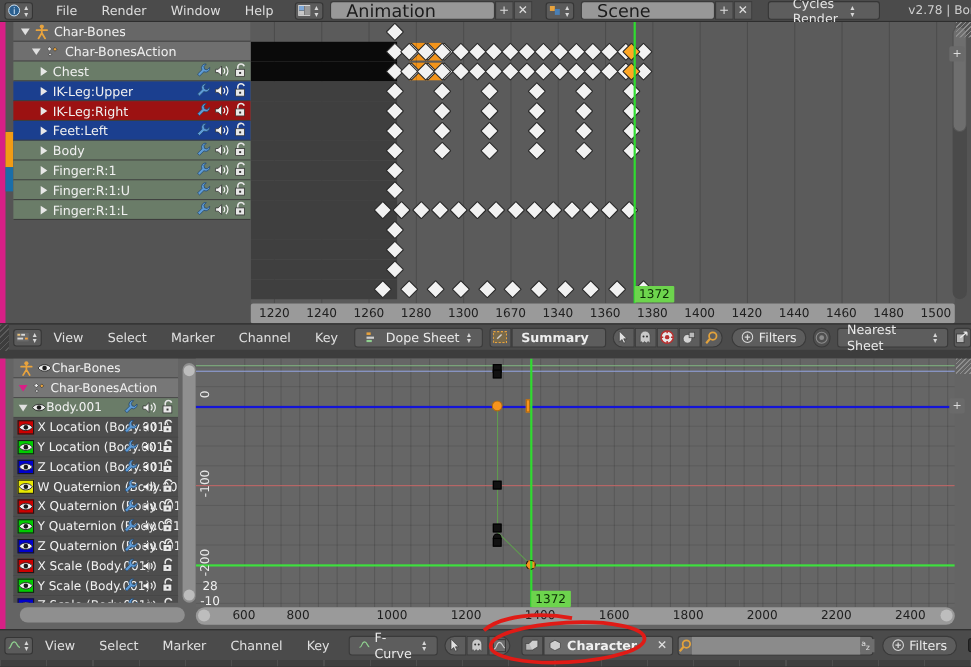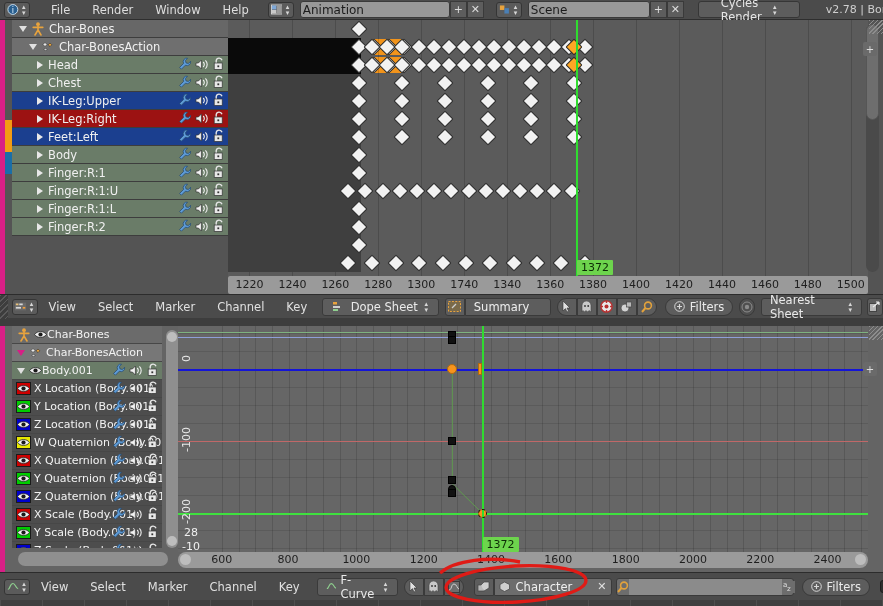--- a/index.html
+++ b/index.html
@@ -27,21 +27,21 @@
     border:1px solid #353535; display:flex; align-items:center; justify-content:center;
     gap:2px; padding:0 2px; margin-left:4px;
   }
   .spin{ display:inline-block; width:7px; text-align:center; line-height:6px;
          font-size:7px; color:#d8d8d8; }
   .spin b{ display:block; height:6px; }
   .menu{ display:flex; align-items:center; gap:0; margin-left:10px; }
   .menu span{ padding:0 11px; font-size:11.5px; color:#dedede; }
   .field{
     height:17px; background:#989898; color:#1b1b1b; border-radius:3px;
-    display:flex; align-items:center; padding:0 2px; font-size:12px;
+    display:flex; align-items:center; padding:0 14px; font-size:16px;
     border:1px solid #3a3a3a;
   }
   .fld-wrap{ display:flex; align-items:center; margin-left:6px; }
   .sq-btn{
     width:17px; height:17px; background:#5d5d5d; border:1px solid #3a3a3a;
     display:flex; align-items:center; justify-content:center; color:#ddd; font-size:11px;
   }
   .dropdown{
     height:17px; background:#5d5d5d; border:1px solid #363636; border-radius:3px;
     display:flex; align-items:center; padding:0 22px; gap:8px; font-size:11.5px; color:#e6e6e6;
@@ -100,21 +100,21 @@
   .hbar{ position:absolute; left:0; width:883px; height:24px; background:#4b4b4b;
          display:flex; align-items:center; border-top:1px solid #2c2c2c; }
   .hbar .notch{ width:10px; height:24px; background:#3d3d3d;
      background-image:repeating-linear-gradient(135deg,#5b5b5b 0 1px,#3d3d3d 1px 4px); }
   .hmenu{ display:flex; align-items:center; }
   .hmenu span{ padding:0 11px; font-size:11.5px; color:#e0e0e0; }
   .pill{ height:18px; border-radius:9px; background:#5d5d5d; border:1px solid #3a3a3a;
      display:flex; align-items:center; gap:5px; padding:0 8px; font-size:11.5px;
      color:#eaeaea; margin-left:4px; }
   .pill.flat{ border-radius:3px; }
-  .tgroup{ display:flex; margin-left:6px; }
+  .tgroup{ display:flex; margin-left:6px;font-weight:bold; }
   .tgroup .tb{ width:20px; height:18px; background:#5d5d5d; border:1px solid #3a3a3a;
      display:flex; align-items:center; justify-content:center; }
   .tgroup .tb:first-child{ border-radius:9px 0 0 9px; }
   .tgroup .tb:last-child{ border-radius:0 9px 9px 0; }
   .searchbox{ height:18px; background:#6d6d6d; border:1px solid #3a3a3a; border-radius:3px;
      margin-left:4px; display:flex; align-items:center; }
   .chk{ width:13px; height:13px; border-radius:3px; background:#2e2e2e; border:1px solid #1d1d1d; }
 
   
   .fcurve{ position:absolute; left:0; top:326px; width:883px; height:246px; background:#646464; }
@@ -251,40 +251,20 @@
       <path d="M4 1.5 L6 3.5 L4 5.5 L2 3.5 Z" fill="#e8e8e8" stroke="#333" stroke-width="0.6"></path>
       <path d="M9 2 L10.8 3.8 L9 5.6 L7.2 3.8 Z" fill="#e8a33d" stroke="#333" stroke-width="0.6"></path>
       <path d="M4.5 7 L6 8.5 L4.5 10 L3 8.5 Z" fill="#cfcfcf" stroke="#333" stroke-width="0.6"></path>
             </svg>
           </span>
           <span class="nm">Char-BonesAction</span>
         </div>
         <div class="ch norm">
           <span style="width:18px;flex:none"></span>
           <span class="tri"></span>
-          <span class="nm">Head</span>
-          <span class="chicons">
-    <svg width="14" height="14" viewBox="0 0 14 14">
-      <path d="M9.5 1.2 A3.6 3.6 0 0 0 5.6 6.4 L1.6 10.4 L3.4 12.2 L7.4 8.2 A3.6 3.6 0 0 0 12.6 4.3 L10.4 6.5 L8 5.9 L7.4 3.5 Z" fill="#5e9bd6" stroke="#23486e" stroke-width="0.7"></path>
-    </svg>
-    <svg width="15" height="13" viewBox="0 0 15 13">
-      <path d="M1 5 H3.4 L6.4 2 V11 L3.4 8 H1 Z" fill="#f2f2f2" stroke="#333" stroke-width="0.7"></path>
-      <path d="M8.2 4 A3.4 3.4 0 0 1 8.2 9" stroke="#f2f2f2" stroke-width="1.1" fill="none"></path>
-      <path d="M10.4 2.4 A5.6 5.6 0 0 1 10.4 10.6" stroke="#f2f2f2" stroke-width="1.1" fill="none"></path>
-    </svg>
-    <svg width="13" height="14" viewBox="0 0 13 14">
-      <path d="M3.2 6 V3.6 A3 3 0 0 1 9 3.2" stroke="#e6e6e6" stroke-width="1.4" fill="none"></path>
-      <rect x="1.2" y="6" width="8" height="6.4" fill="#e8e8e8" stroke="#333" stroke-width="0.7"></rect>
-      <rect x="4.4" y="8.4" width="1.8" height="1.8" fill="#333"></rect>
-    </svg>
-  </span>
-        </div>
-        <div class="ch norm">
-          <span style="width:18px;flex:none"></span>
-          <span class="tri"></span>
           <span class="nm">Chest</span>
           <span class="chicons">
     <svg width="14" height="14" viewBox="0 0 14 14">
       <path d="M9.5 1.2 A3.6 3.6 0 0 0 5.6 6.4 L1.6 10.4 L3.4 12.2 L7.4 8.2 A3.6 3.6 0 0 0 12.6 4.3 L10.4 6.5 L8 5.9 L7.4 3.5 Z" fill="#5e9bd6" stroke="#23486e" stroke-width="0.7"></path>
     </svg>
     <svg width="15" height="13" viewBox="0 0 15 13">
       <path d="M1 5 H3.4 L6.4 2 V11 L3.4 8 H1 Z" fill="#f2f2f2" stroke="#333" stroke-width="0.7"></path>
       <path d="M8.2 4 A3.4 3.4 0 0 1 8.2 9" stroke="#f2f2f2" stroke-width="1.1" fill="none"></path>
       <path d="M10.4 2.4 A5.6 5.6 0 0 1 10.4 10.6" stroke="#f2f2f2" stroke-width="1.1" fill="none"></path>
     </svg>
@@ -412,40 +392,20 @@
       <path d="M3.2 6 V3.6 A3 3 0 0 1 9 3.2" stroke="#e6e6e6" stroke-width="1.4" fill="none"></path>
       <rect x="1.2" y="6" width="8" height="6.4" fill="#e8e8e8" stroke="#333" stroke-width="0.7"></rect>
       <rect x="4.4" y="8.4" width="1.8" height="1.8" fill="#333"></rect>
     </svg>
   </span>
         </div>
         <div class="ch norm">
           <span style="width:18px;flex:none"></span>
           <span class="tri"></span>
           <span class="nm">Finger:R:1:L</span>
-          <span class="chicons">
-    <svg width="14" height="14" viewBox="0 0 14 14">
-      <path d="M9.5 1.2 A3.6 3.6 0 0 0 5.6 6.4 L1.6 10.4 L3.4 12.2 L7.4 8.2 A3.6 3.6 0 0 0 12.6 4.3 L10.4 6.5 L8 5.9 L7.4 3.5 Z" fill="#5e9bd6" stroke="#23486e" stroke-width="0.7"></path>
-    </svg>
-    <svg width="15" height="13" viewBox="0 0 15 13">
-      <path d="M1 5 H3.4 L6.4 2 V11 L3.4 8 H1 Z" fill="#f2f2f2" stroke="#333" stroke-width="0.7"></path>
-      <path d="M8.2 4 A3.4 3.4 0 0 1 8.2 9" stroke="#f2f2f2" stroke-width="1.1" fill="none"></path>
-      <path d="M10.4 2.4 A5.6 5.6 0 0 1 10.4 10.6" stroke="#f2f2f2" stroke-width="1.1" fill="none"></path>
-    </svg>
-    <svg width="13" height="14" viewBox="0 0 13 14">
-      <path d="M3.2 6 V3.6 A3 3 0 0 1 9 3.2" stroke="#e6e6e6" stroke-width="1.4" fill="none"></path>
-      <rect x="1.2" y="6" width="8" height="6.4" fill="#e8e8e8" stroke="#333" stroke-width="0.7"></rect>
-      <rect x="4.4" y="8.4" width="1.8" height="1.8" fill="#333"></rect>
-    </svg>
-  </span>
-        </div>
-        <div class="ch norm">
-          <span style="width:18px;flex:none"></span>
-          <span class="tri"></span>
-          <span class="nm">Finger:R:2</span>
           <span class="chicons">
     <svg width="14" height="14" viewBox="0 0 14 14">
       <path d="M9.5 1.2 A3.6 3.6 0 0 0 5.6 6.4 L1.6 10.4 L3.4 12.2 L7.4 8.2 A3.6 3.6 0 0 0 12.6 4.3 L10.4 6.5 L8 5.9 L7.4 3.5 Z" fill="#5e9bd6" stroke="#23486e" stroke-width="0.7"></path>
     </svg>
     <svg width="15" height="13" viewBox="0 0 15 13">
       <path d="M1 5 H3.4 L6.4 2 V11 L3.4 8 H1 Z" fill="#f2f2f2" stroke="#333" stroke-width="0.7"></path>
       <path d="M8.2 4 A3.4 3.4 0 0 1 8.2 9" stroke="#f2f2f2" stroke-width="1.1" fill="none"></path>
       <path d="M10.4 2.4 A5.6 5.6 0 0 1 10.4 10.6" stroke="#f2f2f2" stroke-width="1.1" fill="none"></path>
     </svg>
     <svg width="13" height="14" viewBox="0 0 13 14">
@@ -613,21 +573,21 @@
         <div class="kf sel" style="left: 339.772px; top: 39px; position: absolute;"></div>
         <div class="playhead" style="left: 347.919px;"></div>
       </div>
 
     <div class="ruler" id="dope-ruler">
         <span style="left: 21.4765px;">1220</span>
         <span style="left: 64.4295px;">1240</span>
         <span style="left: 107.383px;">1260</span>
         <span style="left: 150.336px;">1280</span>
         <span style="left: 193.289px;">1300</span>
-        <span style="left: 236.242px;">1740</span>
+        <span style="left: 236.242px;">1670</span>
         <span style="left: 279.195px;">1340</span>
         <span style="left: 322.148px;">1360</span>
         <span style="left: 365.101px;">1380</span>
         <span style="left: 408.054px;">1400</span>
         <span style="left: 451.007px;">1420</span>
         <span style="left: 493.96px;">1440</span>
         <span style="left: 536.913px;">1460</span>
         <span style="left: 579.866px;">1480</span>
         <span style="left: 622.819px;">1500</span>
         <div class="frmbadge" style="left: 348.919px; top: -16px;">1372</div>
@@ -1111,21 +1071,21 @@
         <div class="cpt" style="left: 270.317px; top: 110.794px;"></div>
         <div class="cpt" style="left: 270.317px; top: 150.254px;"></div>
         <div class="cpt round" style="left: 270.317px; top: 158.863px;"></div>
         <div class="cpt" style="left: 270.317px; top: 163.168px;"></div>
         <div class="cpt orange" style="left: 299.6px; top: 182.54px; border-radius: 50%; width: 9px; height: 9px; background: rgb(247, 148, 29);"></div>
         <div class="playhead" style="height: 226px; left: 303.6px;"></div>
         <div style="position: absolute; left: 299.6px; top: 182.54px; width: 9px; height: 9px; border: 1px dashed rgb(17, 17, 17); border-radius: 50%;"></div>
       </div>
     <div class="xruler" id="fc-xruler">
         <span style="left: 43.7561px;">600</span>
-        <span style="left: 110px;">800</span>
+        <span style="left: 93px;">800</span>
         <span style="left: 178.39px;">1000</span>
         <span style="left: 245.707px;">1200</span>
         <span style="left: 313.024px;">1400</span>
         <span style="left: 380.341px;">1600</span>
         <span style="left: 447.659px;">1800</span>
         <span style="left: 514.976px;">2000</span>
         <span style="left: 582.293px;">2200</span>
         <span style="left: 649.61px;">2400</span>
         <div style="position: absolute; left: 2px; top: 2px; width: 11px; height: 11px; border-radius: 50%; background: rgb(189, 189, 189);"></div>
         <div style="position: absolute; left: auto; top: 2px; width: 11px; height: 11px; border-radius: 50%; background: rgb(189, 189, 189); right: 2px;"></div>

